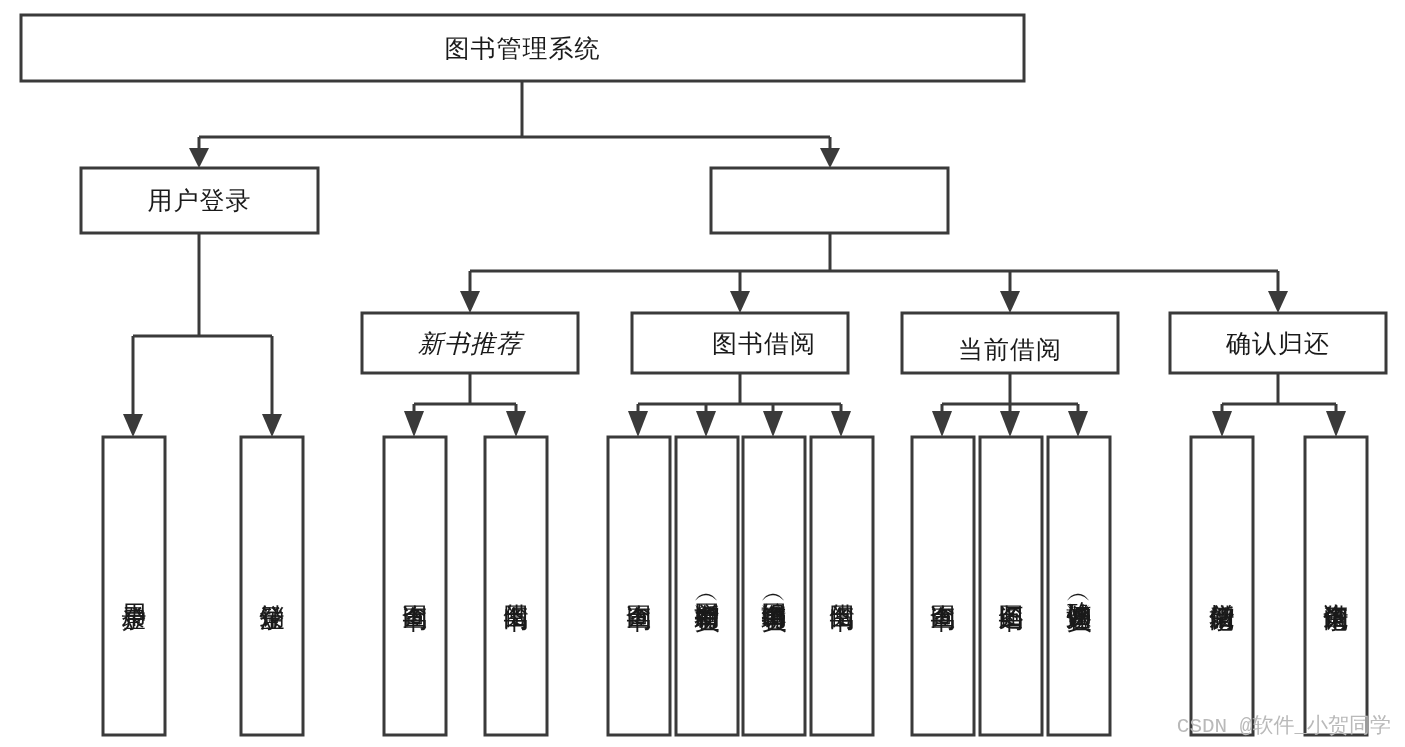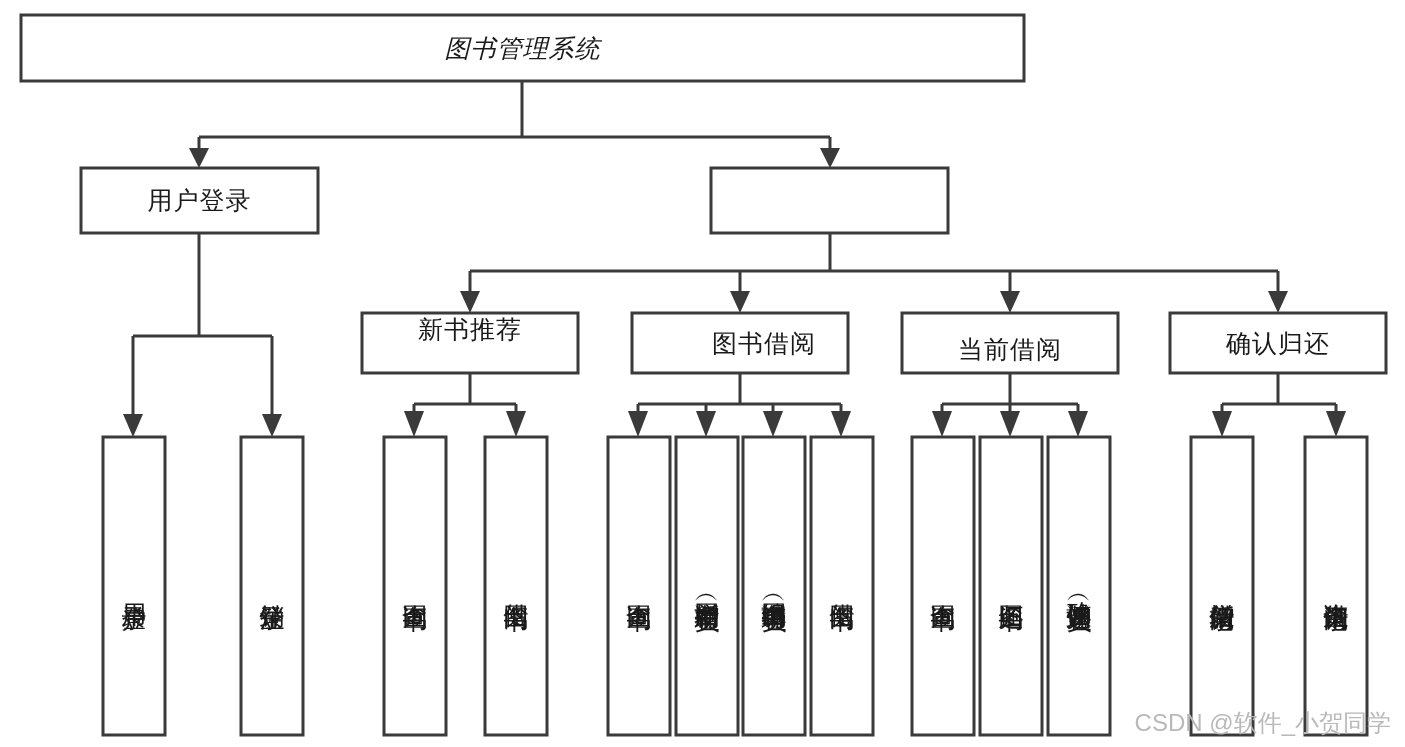--- a/index.html
+++ b/index.html
@@ -63,22 +63,22 @@
     font-size: 25px;
     color: #1a1a1a;
     letter-spacing: 1px;
     white-space: nowrap;
     pointer-events: none;
   }
   .watermark {
     position: absolute;
     right: 14px;
     bottom: 8px;
-    font-family: Liberation Sans, sans-serif;
-    font-size: 24px;
+    font-family: Liberation Mono, monospace;
+    font-size: 21px;
     color: #b9b9b9;
     white-space: nowrap;
     pointer-events: none;
   }
 </style>
 </head>
 <body>
 
 <div id="diagram-root">
 
@@ -183,25 +183,25 @@
     <rect class="node-box" x="811" y="437" width="62" height="298"></rect>
 
     <rect class="node-box" x="912" y="437" width="62" height="298"></rect>
     <rect class="node-box" x="980" y="437" width="62" height="298"></rect>
     <rect class="node-box" x="1048" y="437" width="62" height="298"></rect>
 
     <rect class="node-box" x="1191" y="437" width="62" height="298"></rect>
     <rect class="node-box" x="1305" y="437" width="62" height="298"></rect>
   </svg>
 
-  <div class="hlabel-wrap" style="left:21px; top:15px; width:1003px; height:66px;font-style:italic;">图书管理系统</div>
+  <div class="hlabel-wrap" style="left:21px; top:15px; width:1003px; height:66px;">图书管理系统</div>
 
   <div class="hlabel-wrap" style="left:81px; top:168px; width:237px; height:65px;">用户登录</div>
 
-  <div class="hlabel-wrap" style="left:362px; top:299px; width:216px; height:60px;">新书推荐</div>
+  <div class="hlabel-wrap" style="left:362px; top:313px; width:216px; height:60px;font-style:italic;">新书推荐</div>
   <div class="hlabel-wrap" style="left:632px; top:313px; width:216px; height:60px;padding-left:24px;">图书借阅</div>
   <div class="hlabel-wrap" style="left:902px; top:313px; width:216px; height:72px;">当前借阅</div>
   <div class="hlabel-wrap" style="left:1170px; top:313px; width:216px; height:60px;">确认归还</div>
 
   <div class="vlabel-wrap" style="left:103px; top:437px; width:62px; height:298px;">用户登录</div>
   <div class="vlabel-wrap" style="left:241px; top:437px; width:62px; height:298px;">注销登录</div>
 
   <div class="vlabel-wrap" style="left:384px; top:437px; width:62px; height:298px;">查询图书</div>
   <div class="vlabel-wrap" style="left:485px; top:437px; width:62px; height:298px;">借阅图书</div>
 

